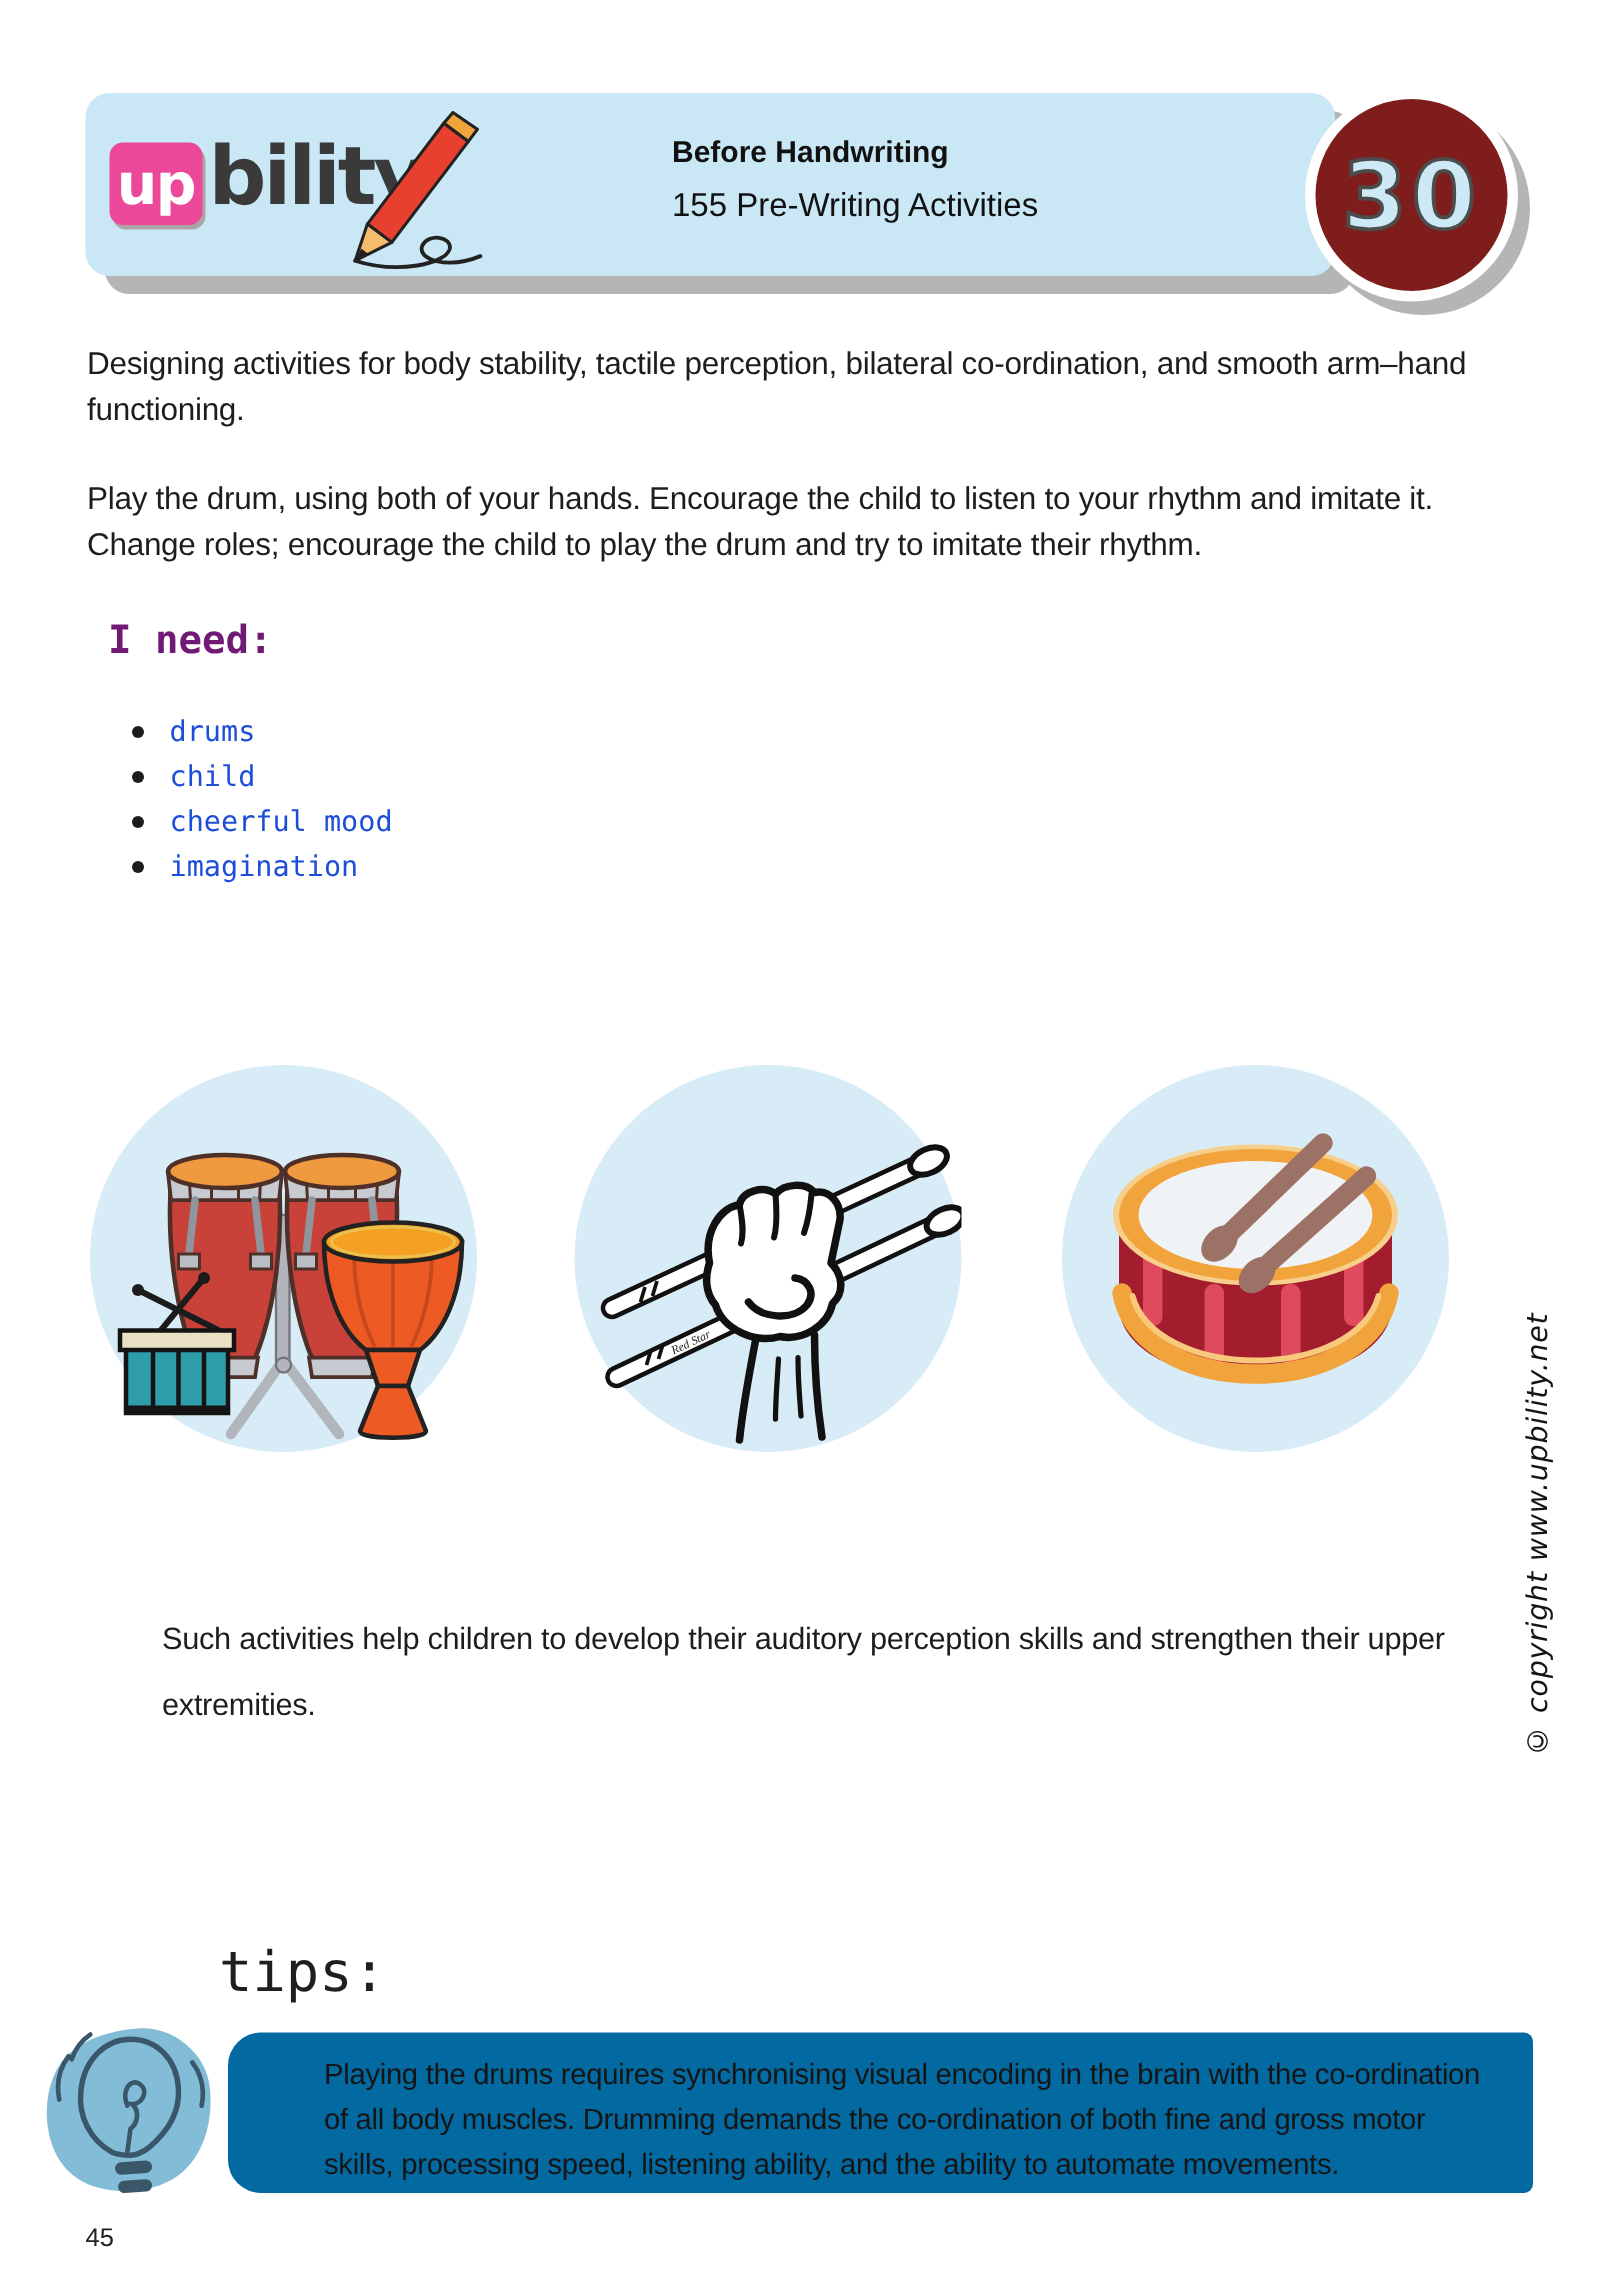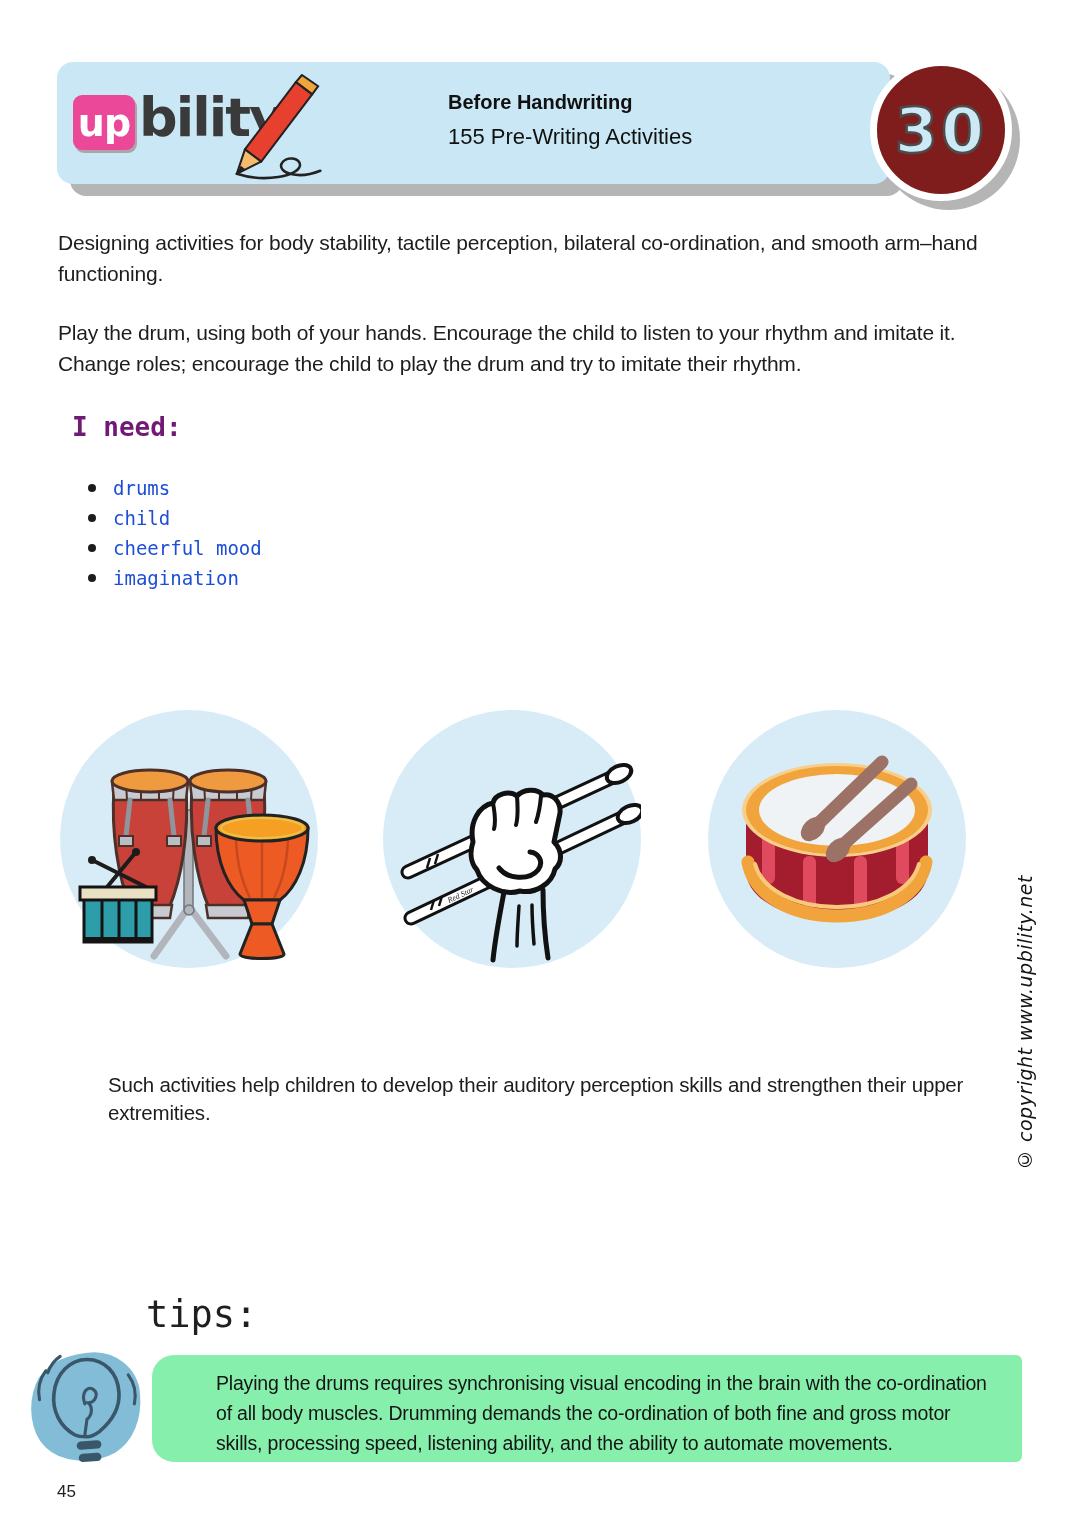--- a/index.html
+++ b/index.html
@@ -44,21 +44,21 @@
     font-family: "DejaVu Sans", sans-serif; font-weight: bold;
     font-size: 62px; letter-spacing: 3px; color: #cde9f6;
     -webkit-text-stroke: 2.5px #4c4c4c;
   }
   
   .para { position: absolute; left: 58px; width: 945px; font-size: 21px;
           line-height: 31px; letter-spacing: -0.2px; margin: 0; }
   .p1 { top: 227px; }
   .p2 { top: 317px; }
   .outro { position: absolute; left: 108px; top: 1071px; width: 870px;
-           font-size: 20.5px; line-height: 28px; letter-spacing: -0.2px; margin: 0; }
+           font-size: 20.5px; line-height: 44px; letter-spacing: -0.2px; margin: 0; }
   
   .need-heading {
     position: absolute; left: 72px; top: 412px;
     font-family: "DejaVu Sans Mono", monospace; font-size: 26px; color: #701a75; font-weight: bold;
   }
   .need-list { position: absolute; left: 88px; top: 473px; }
   .need-item { display: flex; align-items: center; height: 30px;
                font-family: "DejaVu Sans Mono", monospace; font-size: 19px; color: #1d4ed8; }
   .bullet-dot { width: 8px; height: 8px; border-radius: 50%; background: #1c1c1c;
                 margin-right: 17px; flex: 0 0 auto; }
@@ -77,21 +77,21 @@
     font-size: 19px; color: #141414; letter-spacing: 0.5px;
     display: flex; align-items: center;
   }
   
   .tips-heading {
     position: absolute; left: 146px; top: 1293px;
     font-family: "DejaVu Sans Mono", monospace; font-size: 37px; color: #1f1f1f;
   }
   .tips-box {
     position: absolute; left: 152px; top: 1355px; width: 870px; height: 107px;
-    background: #86efac; border-radius: 22px 6px 6px 22px;
+    background: #0369a1; border-radius: 22px 6px 6px 22px;
     box-sizing: border-box; padding: 13px 24px 0 64px;
   }
   .tips-box p { margin: 0; font-size: 19.5px; line-height: 30px; letter-spacing: -0.2px; color: #151515; }
   .bulb-svg { position: absolute; left: 20px; top: 1344px; }
   
   .page-num { position: absolute; left: 57px; top: 1482px; font-size: 17px; color: #222; }
 </style>
 </head>
 <body>
 

